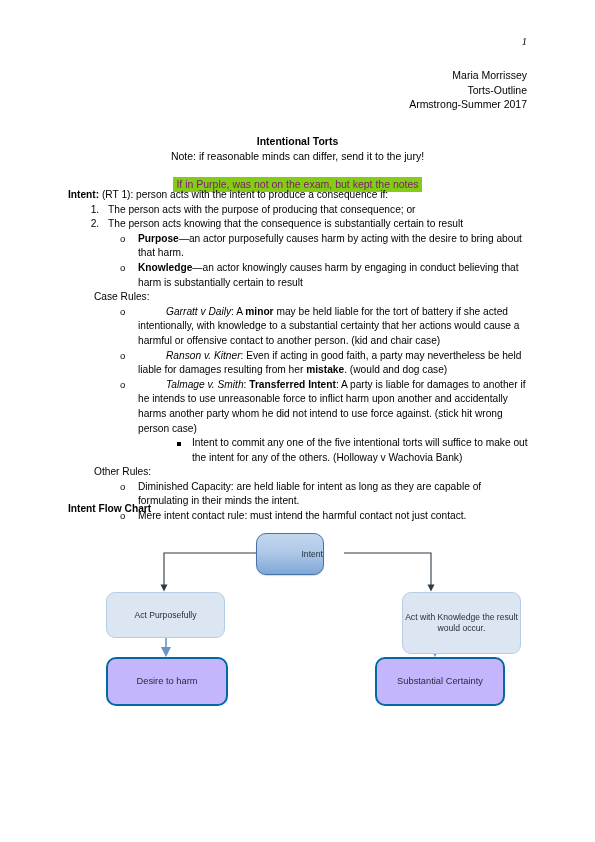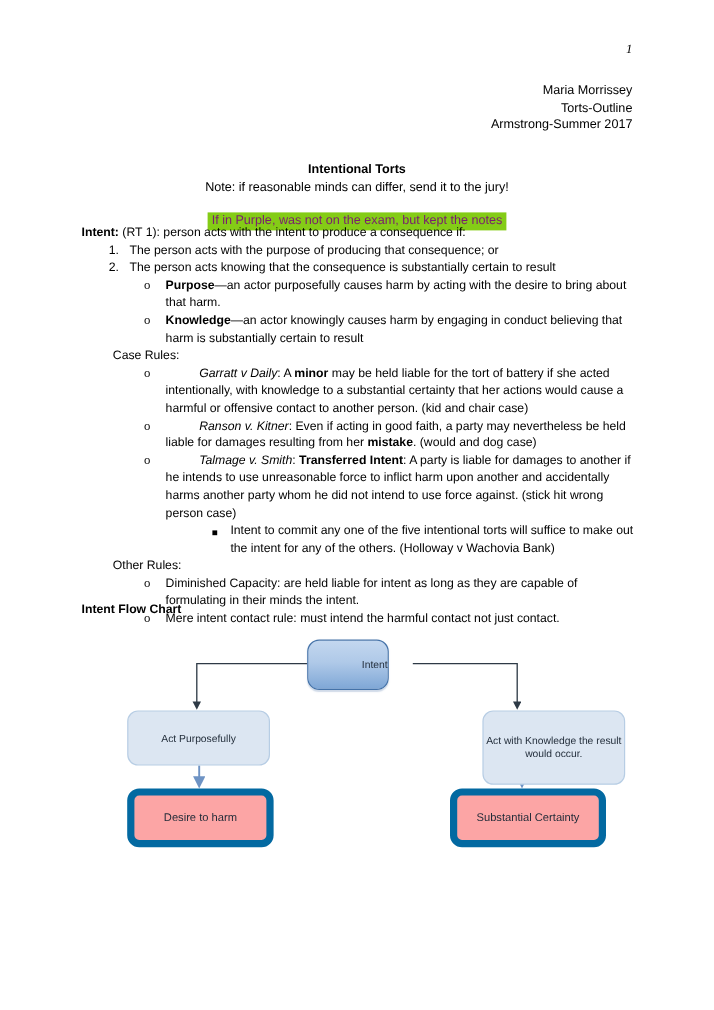--- a/index.html
+++ b/index.html
@@ -167,22 +167,22 @@
     height: 46px;
   }
   .node-mid-right {
     left: 375px;
     top: 592px;
     width: 119px;
     height: 62px;
     margin-left: 27px;
   }
   .node-leaf {
-    background: #fca5a5;
-    border: 6px solid #0369a1;
+    background: #c4b5fd;
+    border: 2px solid #0369a1;
     border-radius: 10px;
     font-size: 9.3px;
   }
   .node-leaf-left {
     left: 106px;
     top: 657px;
     width: 122px;
     height: 49px;
   }
   .node-leaf-right {

